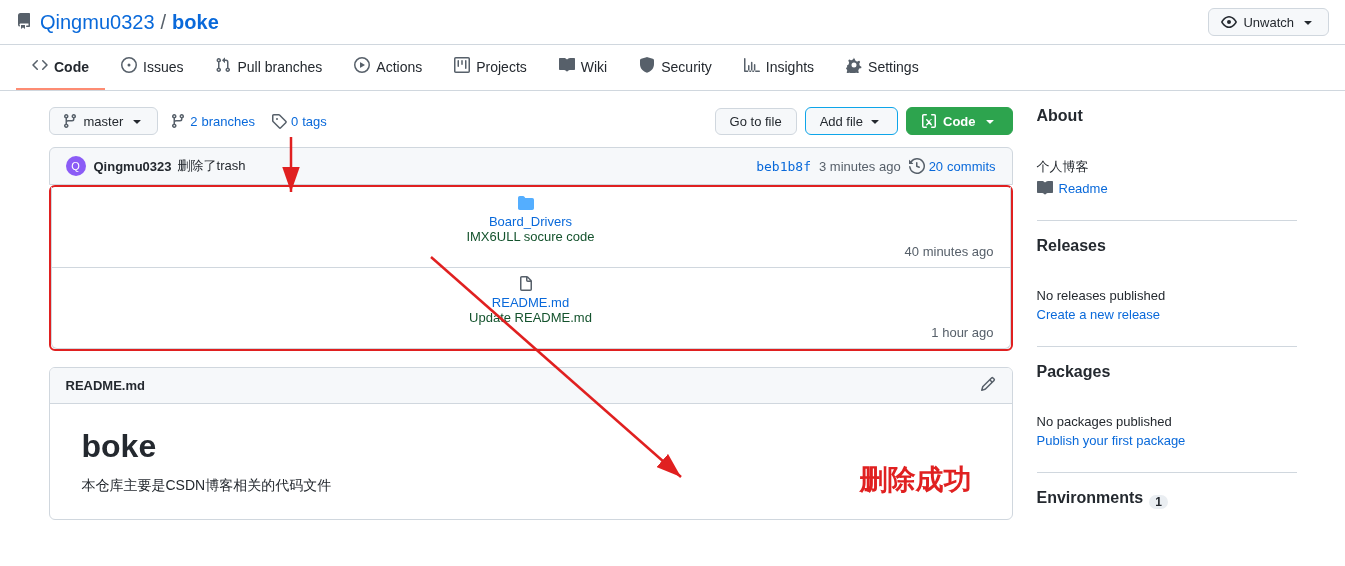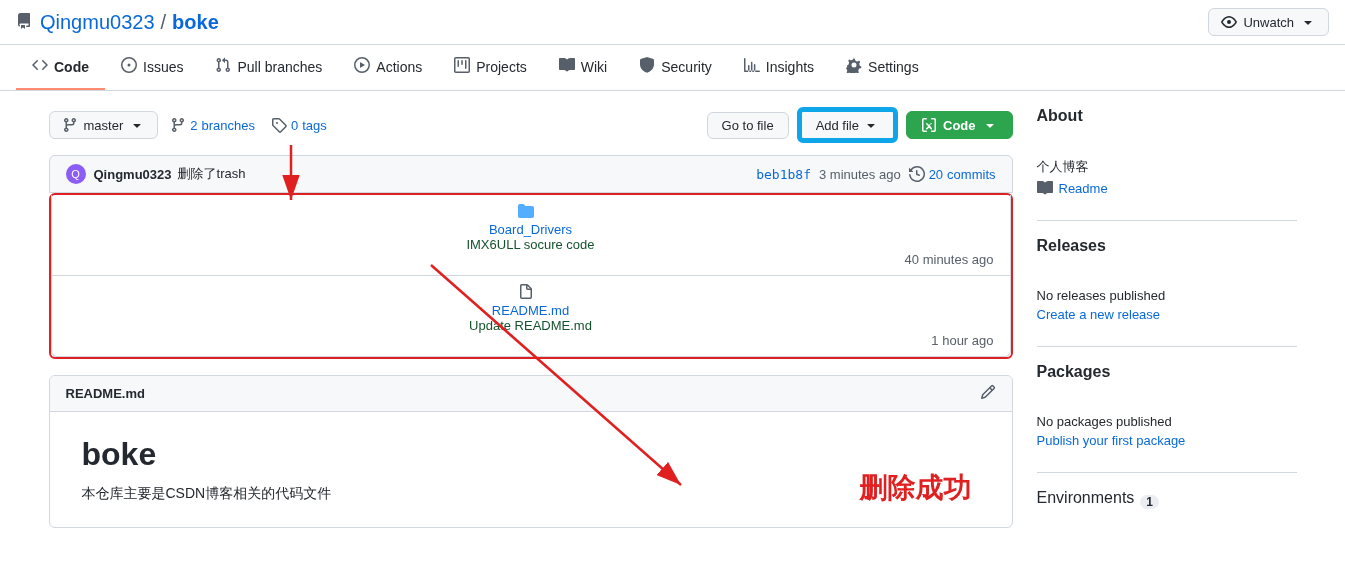--- a/index.html
+++ b/index.html
@@ -117,21 +117,21 @@
       background: #f6f8fa;
       font-size: 13px;
       cursor: pointer;
       color: #24292f;
     }
     .btn-add-file {
       display: flex;
       align-items: center;
       gap: 4px;
       padding: 5px 14px;
-      border: 5px solid #0ea5e9;
+      border: 1px solid #0ea5e9;
       border-radius: 6px;
       background: #f6f8fa;
       font-size: 13px;
       cursor: pointer;
       color: #24292f;
     }
     .btn-code {
       display: flex;
       align-items: center;
       gap: 6px;
@@ -263,21 +263,21 @@
       color: #0969da;
       text-decoration: none;
       display: flex;
       align-items: center;
       gap: 6px;
       cursor: pointer;
     }
     .sidebar-sep { border: none; border-top: 1px solid #d0d7de; margin: 16px 0; }
     .releases-title { font-size: 16px; font-weight: 600; margin-bottom: 8px; }
     .packages-title { font-size: 16px; font-weight: 600; margin-bottom: 8px; }
-    .environments-title { font-size: 16px; font-weight: 400; margin-bottom: 8px; }
+    .environments-title { font-size: 16px; font-weight: 700; margin-bottom: 8px; }
     .environments-badge {
       display: inline-flex;
       align-items: center;
       justify-content: center;
       background: #eaeef2;
       border-radius: 20px;
       padding: 0 6px;
       font-size: 12px;
       font-weight: 600;
       margin-left: 6px;

